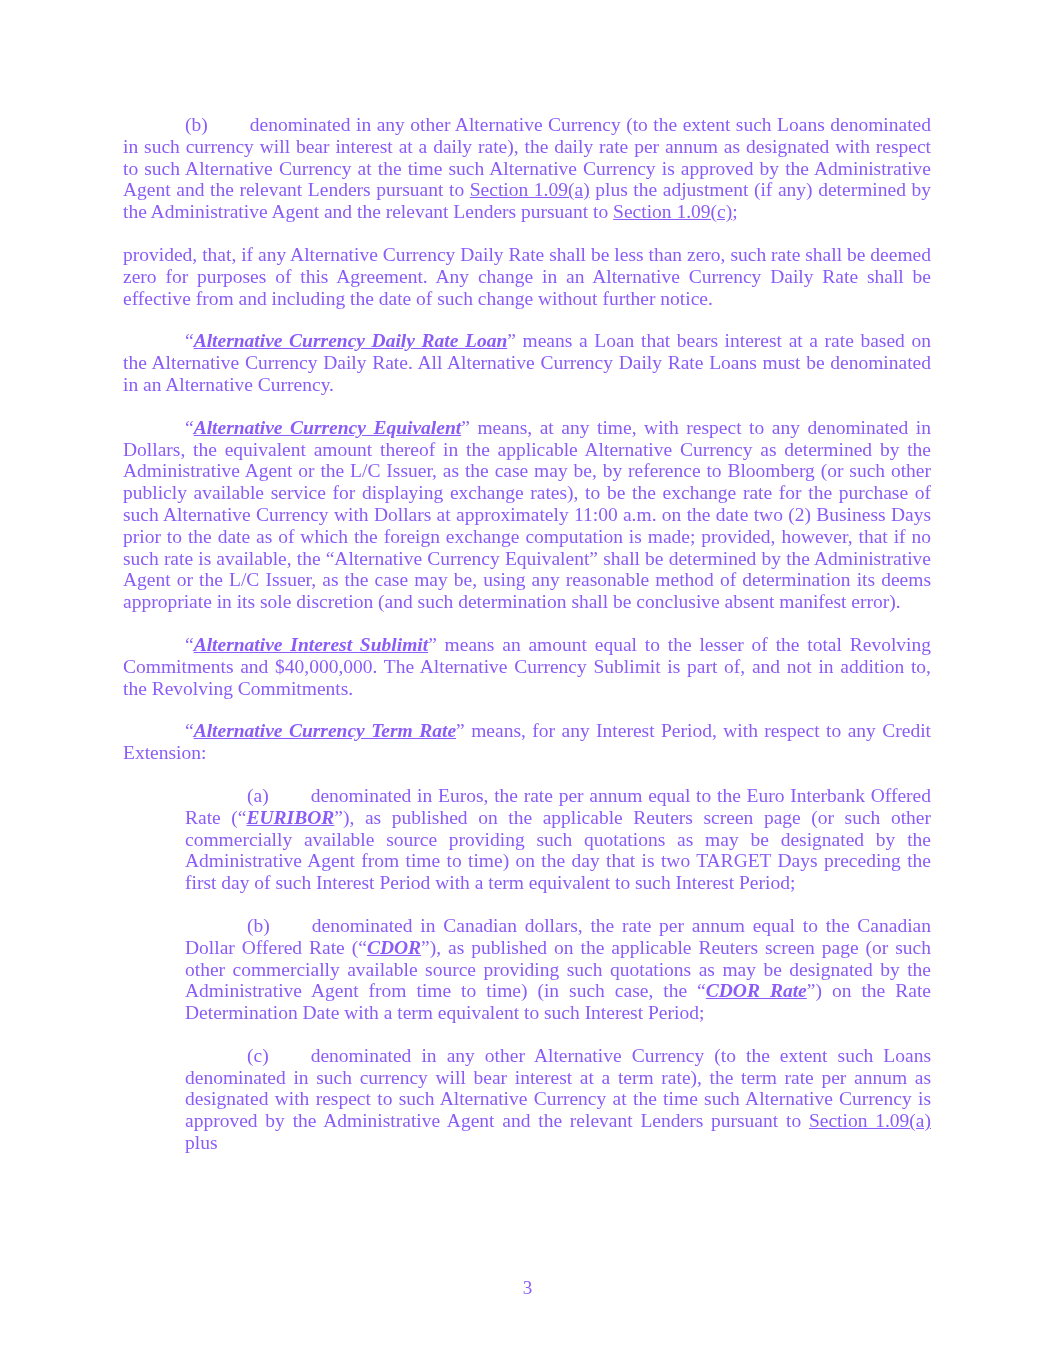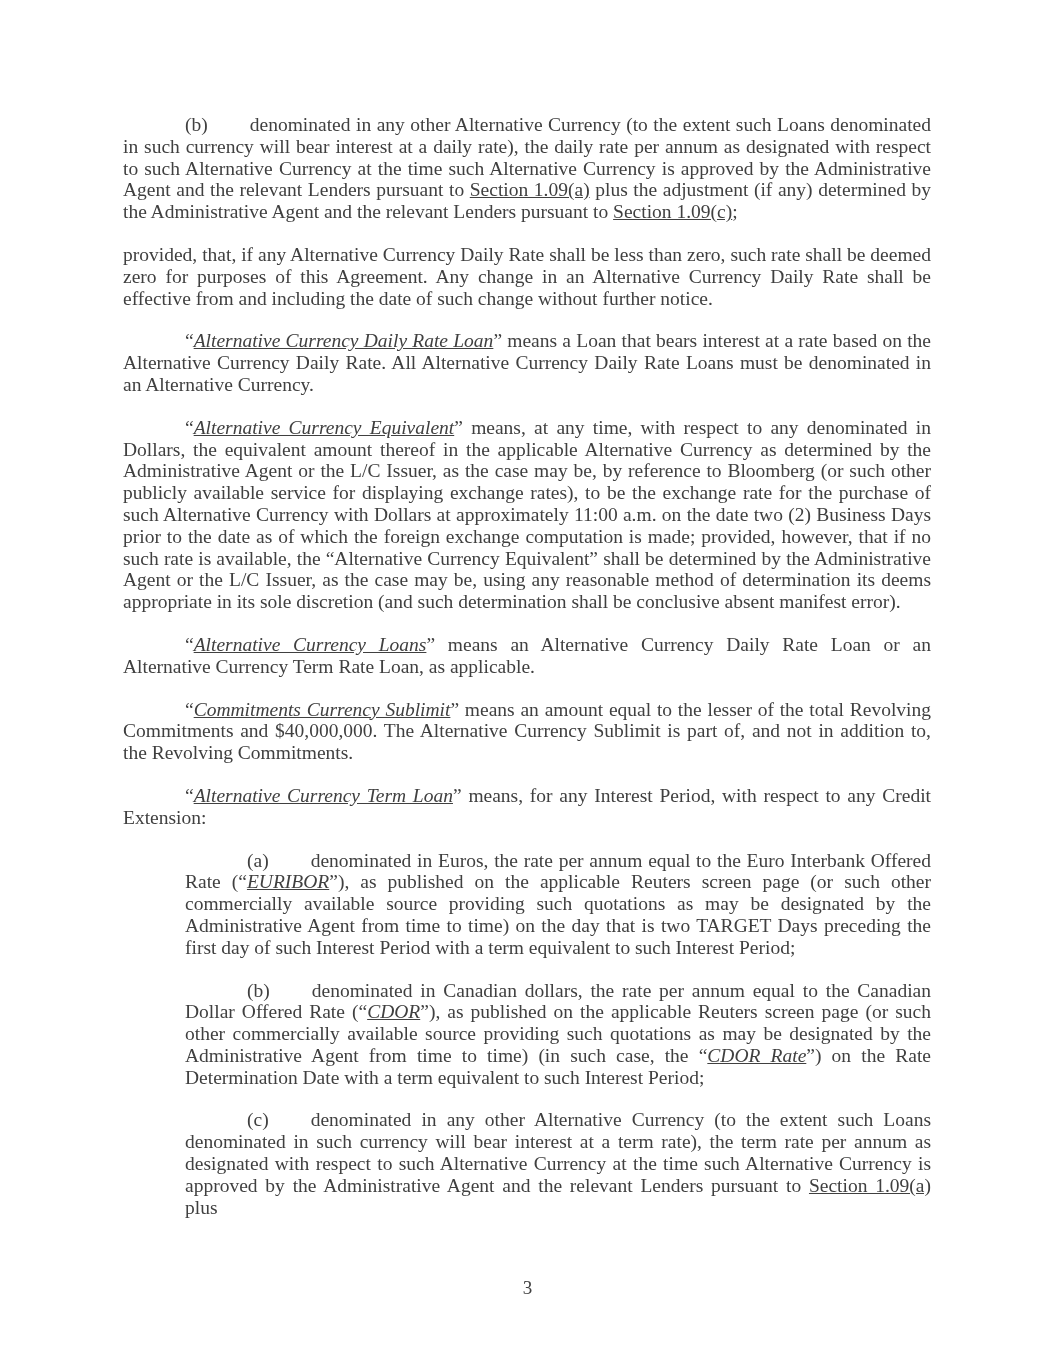--- a/index.html
+++ b/index.html
@@ -5,21 +5,21 @@
   html, body {
     margin: 0;
     padding: 0;
     background: #ffffff;
   }
   .page {
     position: relative;
     width: 1055px;
     height: 1365px;
     background: #ffffff;
-    color: #404040;
+    color: #8b5cf6;
     font-family: "Liberation Serif", "DejaVu Serif", serif;
     font-size: 19.5px;
     line-height: 21.8px;
     overflow: hidden;
   }
   .content {
     position: absolute;
     left: 123px;
     top: 114px;
     width: 808px;
@@ -31,21 +31,21 @@
   p.indent { text-indent: 62px; }
   p.noindent { text-indent: 0; }
   p.sub {
     margin-left: 62px;
     width: 746px;
     text-indent: 62px;
   }
   .s-i { }
   .s-u { text-decoration: underline; }
   .s-biu {
-    font-weight: normal;
+    font-weight: bold;
     font-style: italic;
     text-decoration: underline;
     margin-top: 16px;
   }
   .tab { display: inline-block; width: 42px; }
   .footer {
     position: absolute;
     left: 0;
     top: 1277px;
     width: 100%;
@@ -55,21 +55,20 @@
 </style>
 </head>
 <body>
 
 <div class="page">
   <div class="content">
     <p class="indent"><span>(b)</span><span class="tab"></span><span>denominated in any other Alternative Currency (to the extent such Loans denominated in such currency will bear interest at a daily rate), the daily rate per annum as designated with respect to such Alternative Currency at the time such Alternative Currency is approved by the Administrative Agent and the relevant Lenders pursuant to </span><span class="s-u">Section 1.09(a)</span><span> plus the adjustment (if any) determined by the Administrative Agent and the relevant Lenders pursuant to </span><span class="s-u">Section 1.09(c)</span><span>;</span></p>
     <p class="noindent"><span class="s-i">provided</span><span>, that, if any Alternative Currency Daily Rate shall be less than zero, such rate shall be deemed zero for purposes of this Agreement.  Any change in an Alternative Currency Daily Rate shall be effective from and including the date of such change without further notice.</span></p>
     <p class="indent"><span>“</span><span class="s-biu">Alternative Currency Daily Rate Loan</span><span>” means a Loan that bears interest at a rate based on the Alternative Currency Daily Rate. All Alternative Currency Daily Rate Loans must be denominated in an Alternative Currency.</span></p>
     <p class="indent"><span>“</span><span class="s-biu">Alternative Currency Equivalent</span><span>” means, at any time, with respect to any denominated in Dollars, the equivalent amount thereof in the applicable Alternative Currency as determined by the Administrative Agent or the L/C Issuer, as the case may be, by reference to Bloomberg (or such other publicly available service for displaying exchange rates), to be the exchange rate for the purchase of such Alternative Currency with Dollars at approximately 11:00 a.m. on the date two (2) Business Days prior to the date as of which the foreign exchange computation is made; </span><span class="s-i">provided, however</span><span>, that if no such rate is available, the “Alternative Currency Equivalent” shall be determined by the Administrative Agent or the L/C Issuer, as the case may be, using any reasonable method of determination its deems appropriate in its sole discretion (and such determination shall be conclusive absent manifest error).</span></p>
-    <p class="indent"><span>“</span><span class="s-biu">Alternative Currency Loans</span><span>” means an Alternative Currency Daily Rate Loan or an Alternative Currency Term Rate Loan, as applicable.</span></p>
-    <p class="indent"><span>“</span><span class="s-biu">Commitments Currency Sublimit</span><span>” means an amount equal to the lesser of the total Revolving Commitments and $40,000,000.  The Alternative Currency Sublimit is part of, and not in addition to, the Revolving Commitments.</span></p>
-    <p class="indent"><span>“</span><span class="s-biu">Alternative Currency Term Loan</span><span>” means, for any Interest Period, with respect to any Credit Extension:</span></p>
+    <p class="indent"><span>“</span><span class="s-biu">Alternative Interest Sublimit</span><span>” means an amount equal to the lesser of the total Revolving Commitments and $40,000,000.  The Alternative Currency Sublimit is part of, and not in addition to, the Revolving Commitments.</span></p>
+    <p class="indent"><span>“</span><span class="s-biu">Alternative Currency Term Rate</span><span>” means, for any Interest Period, with respect to any Credit Extension:</span></p>
     <p class="sub"><span>(a)</span><span class="tab"></span><span>denominated in Euros, the rate per annum equal to the Euro Interbank Offered Rate (“</span><span class="s-biu">EURIBOR</span><span>”), as published on the applicable Reuters screen page (or such other commercially available source providing such quotations as may be designated by the Administrative Agent from time to time) on the day that is two TARGET Days preceding the first day of such Interest Period with a term equivalent to such Interest Period;</span></p>
     <p class="sub"><span>(b)</span><span class="tab"></span><span>denominated in Canadian dollars, the rate per annum equal to the Canadian Dollar Offered Rate (“</span><span class="s-biu">CDOR</span><span>”), as published on the applicable Reuters screen page (or such other commercially available source providing such quotations as may be designated by the Administrative Agent from time to time) (in such case, the “</span><span class="s-biu">CDOR Rate</span><span>”) on the Rate Determination Date with a term equivalent to such Interest Period;</span></p>
     <p class="sub"><span>(c)</span><span class="tab"></span><span>denominated in any other Alternative Currency (to the extent such Loans denominated in such currency will bear interest at a term rate), the term rate per annum as designated with respect to such Alternative Currency at the time such Alternative Currency is approved by the Administrative Agent and the relevant Lenders pursuant to </span><span class="s-u">Section 1.09(a)</span><span> plus</span></p>
   </div>
   <div class="footer">3</div>
 </div>
 
 </body></html>

